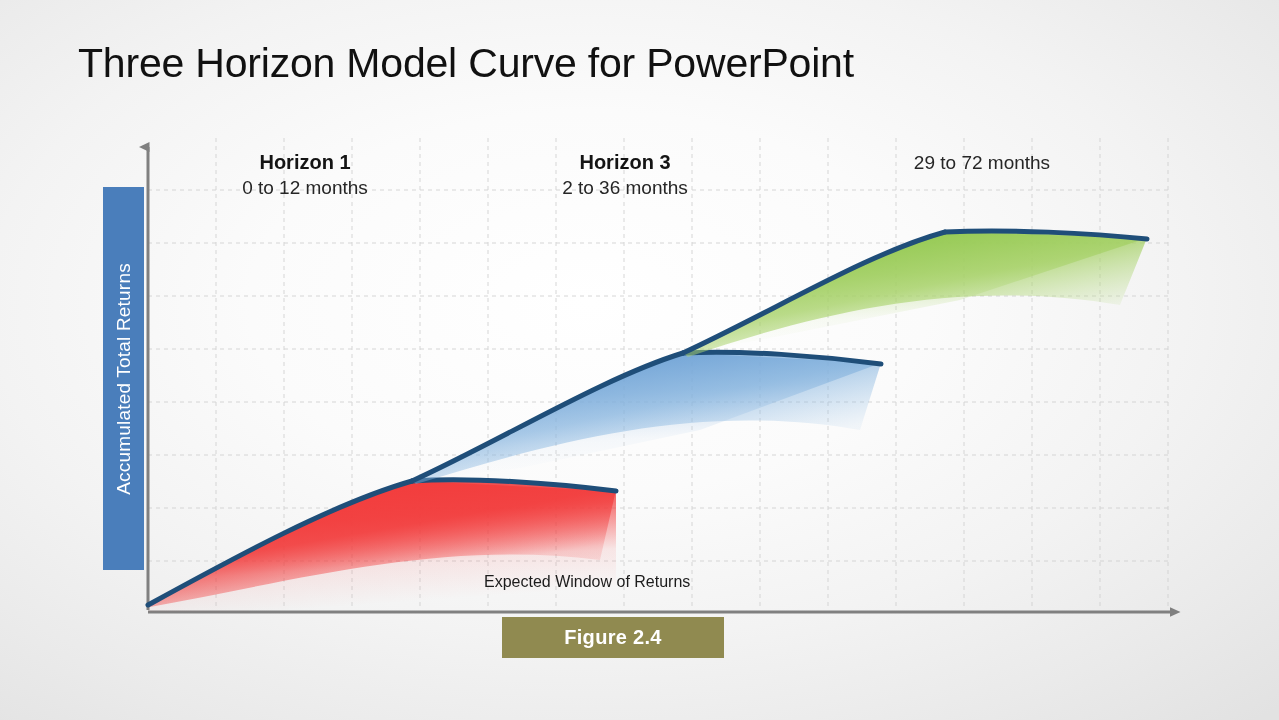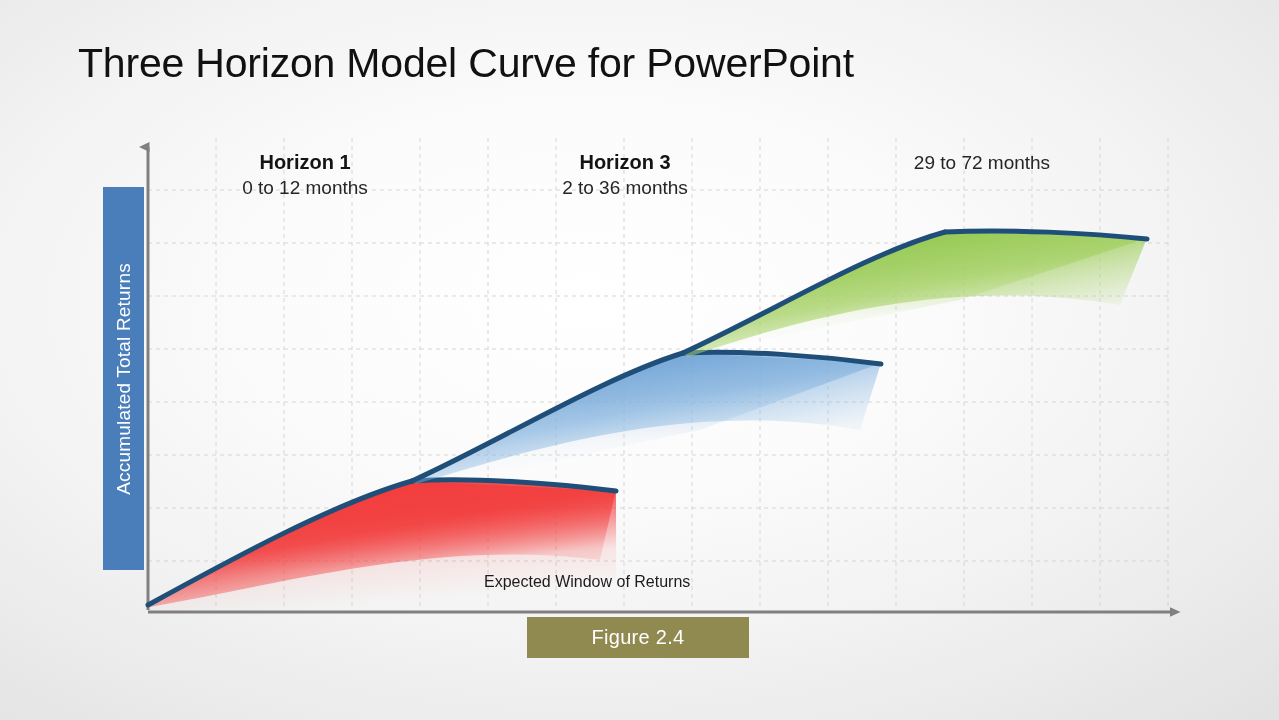--- a/index.html
+++ b/index.html
@@ -101,28 +101,29 @@
     left: 484px;
     top: 573px;
     font-size: 16px;
     color: #1c1c1c;
     white-space: nowrap;
   }
 
   
   #figure-badge {
     position: absolute;
-    left: 527px;
+    left: 502px;
     top: 617px;
     width: 222px;
     height: 41px;
     background: #908a50;
     display: flex;
     align-items: center;
     justify-content: center;
+    font-weight: bold;
   }
   #figure-badge-label {
     color: #ffffff;
     font-size: 20px;
     letter-spacing: 0.3px;
     white-space: nowrap;
   }
 </style>
 </head>
 <body>

